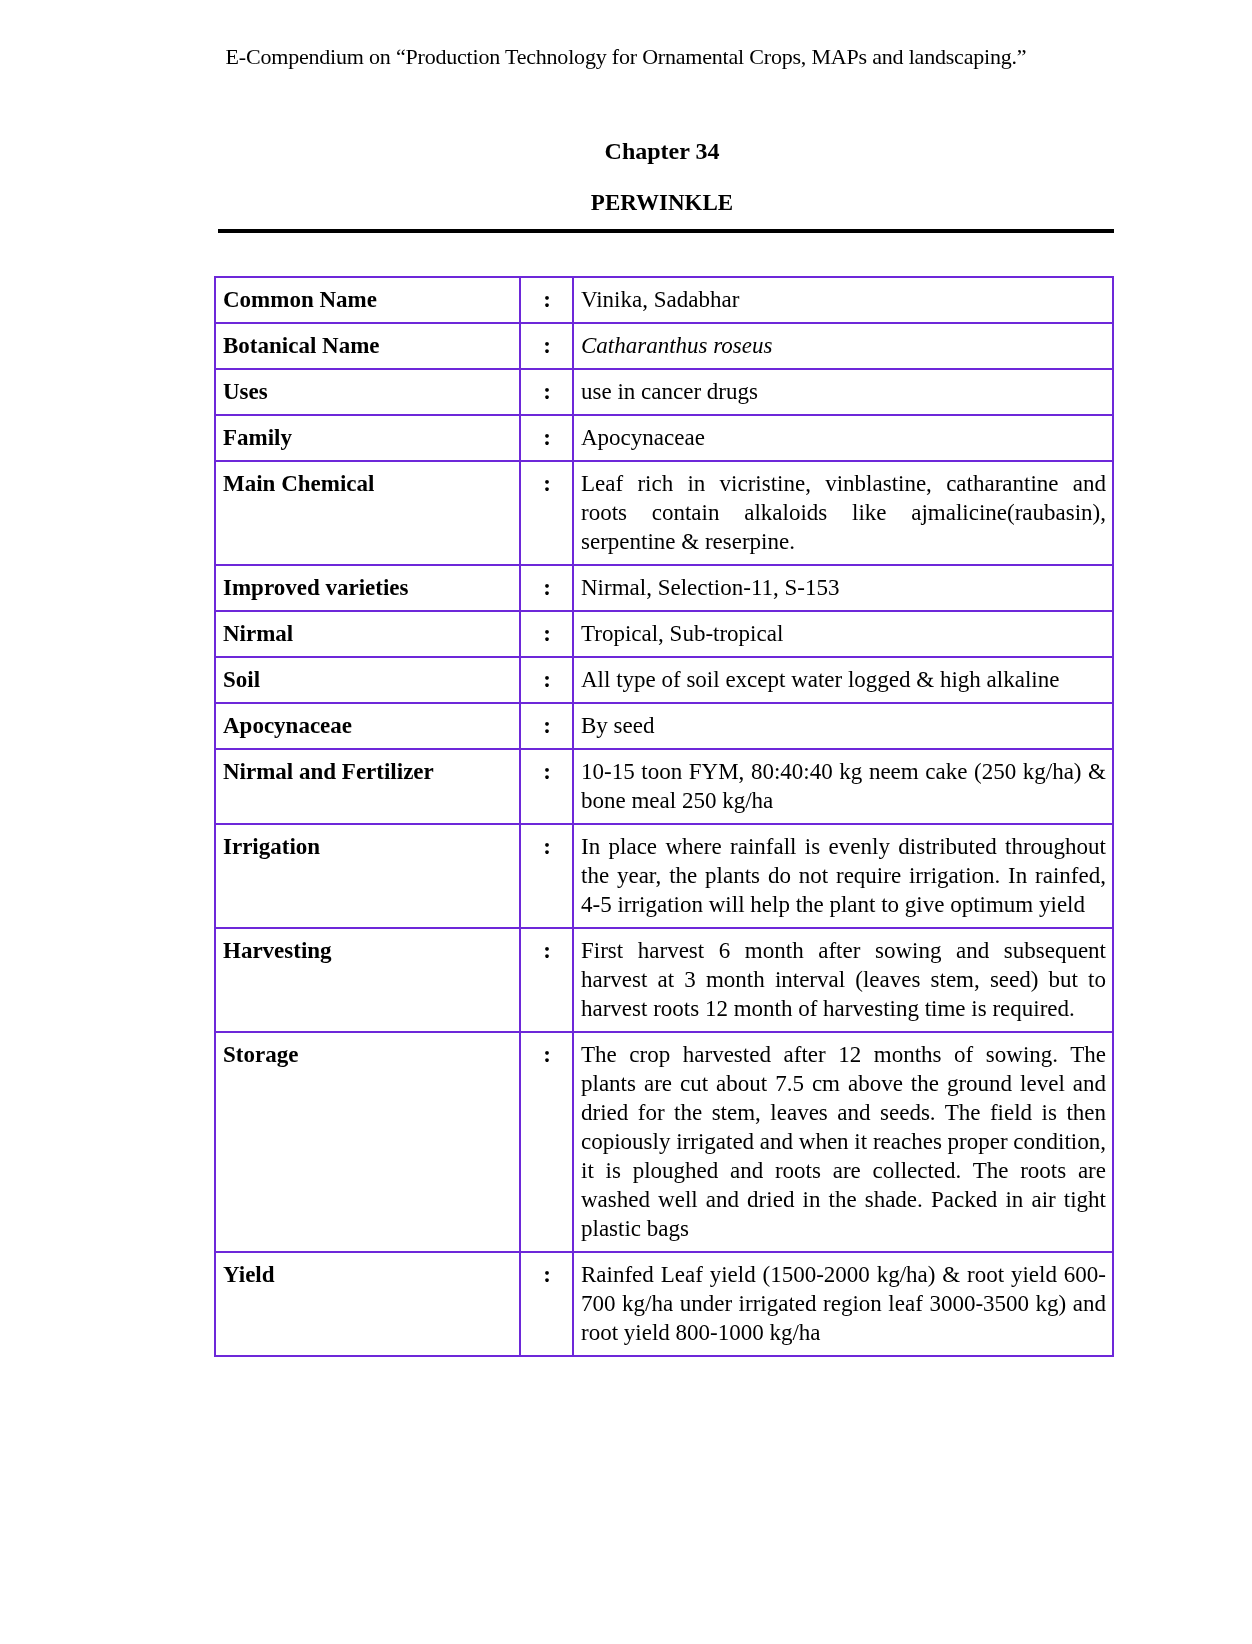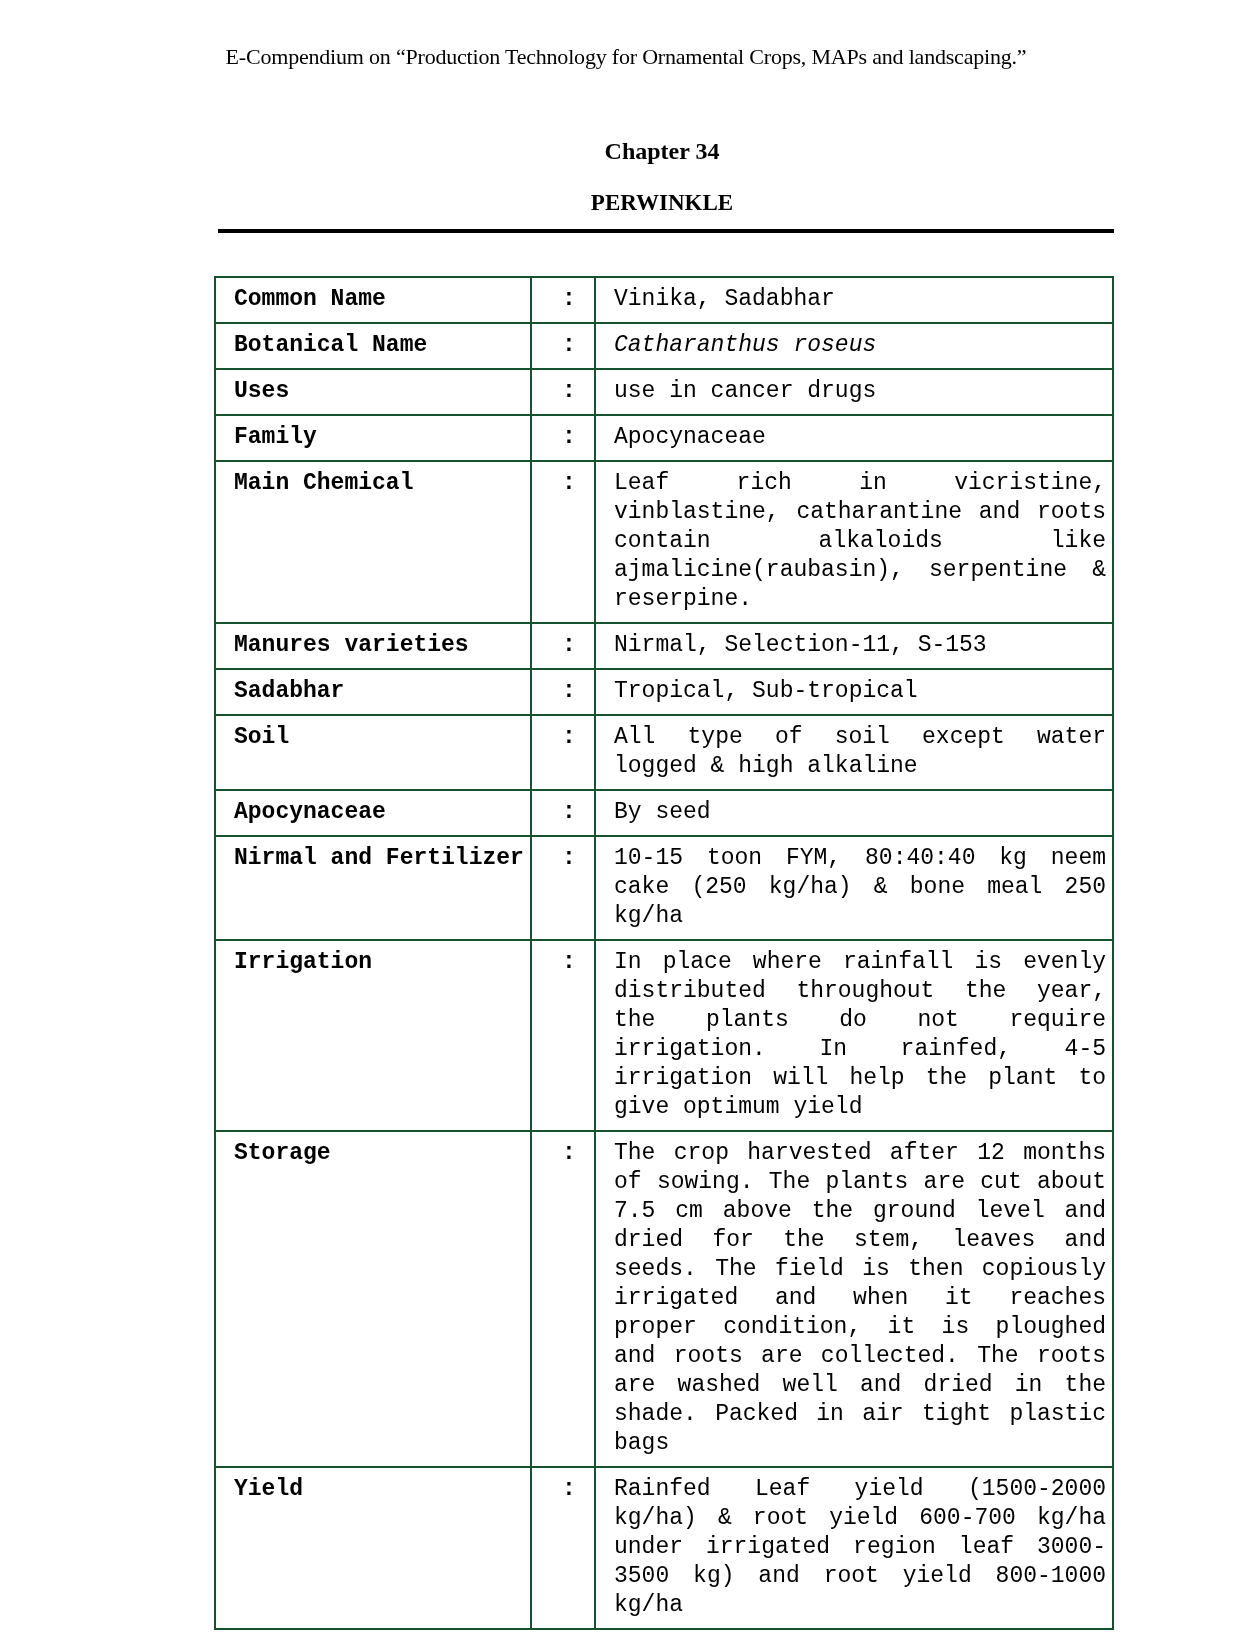--- a/index.html
+++ b/index.html
@@ -22,21 +22,21 @@
     .rule {
       position: absolute; top: 229px; left: 218px; width: 896px;
       height: 4px; background: #000;
     }
     table.info {
       position: absolute; top: 276px; left: 214px; width: 900px;
       border-collapse: collapse; font-family: "Liberation Serif", serif;
       font-size: 23px; line-height: 29px;
     }
     table.info td {
-      border: 2px solid #14532d; vertical-align: top; padding: 7px 6px 8px 18px; font-family: Liberation Mono, monospace;
+      border: 2px solid #6d28d9; vertical-align: top; padding: 7px 6px 8px 7px;
     }
     td.label { width: 290px; font-weight: bold; padding-left: 4px; }
     td.sep { width: 38px; text-align: center; font-weight: bold; padding-left: 0; padding-right: 0; }
     td.value { text-align: justify; padding-left: 8px; padding-right: 8px; border-radius: 9px; }
     .italic { font-style: italic; margin-top: 40px; }
   </style>
 </head>
 <body>
 
 <div class="header">E-Compendium on “Production Technology for Ornamental Crops, MAPs and landscaping.”</div>
@@ -65,26 +65,26 @@
       <td class="label">Family</td>
       <td class="sep">:</td>
       <td class="value">Apocynaceae</td>
     </tr>
     <tr>
       <td class="label">Main Chemical</td>
       <td class="sep">:</td>
       <td class="value">Leaf rich in vicristine, vinblastine, catharantine and roots contain alkaloids like ajmalicine(raubasin), serpentine &amp; reserpine.</td>
     </tr>
     <tr>
-      <td class="label">Manures varieties</td>
+      <td class="label">Improved varieties</td>
       <td class="sep">:</td>
       <td class="value">Nirmal, Selection-11, S-153</td>
     </tr>
     <tr>
-      <td class="label">Sadabhar</td>
+      <td class="label">Nirmal</td>
       <td class="sep">:</td>
       <td class="value">Tropical, Sub-tropical</td>
     </tr>
     <tr>
       <td class="label">Soil</td>
       <td class="sep">:</td>
       <td class="value">All type of soil except water logged &amp; high alkaline</td>
     </tr>
     <tr>
       <td class="label">Apocynaceae</td>
@@ -95,20 +95,25 @@
       <td class="label">Nirmal and Fertilizer</td>
       <td class="sep">:</td>
       <td class="value">10-15 toon FYM, 80:40:40 kg neem cake (250 kg/ha) &amp; bone meal 250 kg/ha</td>
     </tr>
     <tr>
       <td class="label">Irrigation</td>
       <td class="sep">:</td>
       <td class="value">In place where rainfall is evenly distributed throughout the year, the plants do not require irrigation. In rainfed, 4-5 irrigation will help the plant to give optimum yield</td>
     </tr>
     <tr>
+      <td class="label">Harvesting</td>
+      <td class="sep">:</td>
+      <td class="value">First harvest 6 month after sowing and subsequent harvest at 3 month interval (leaves stem, seed) but to harvest roots 12 month of harvesting time is required.</td>
+    </tr>
+    <tr>
       <td class="label">Storage</td>
       <td class="sep">:</td>
       <td class="value">The crop harvested after 12 months of sowing. The plants are cut about 7.5 cm above the ground level and dried for the stem, leaves and seeds. The field is then copiously irrigated and when it reaches proper condition, it is ploughed and roots are collected. The roots are washed well and dried in the shade. Packed in air tight plastic bags</td>
     </tr>
     <tr>
       <td class="label">Yield</td>
       <td class="sep">:</td>
       <td class="value">Rainfed Leaf yield (1500-2000 kg/ha) &amp; root yield 600-700 kg/ha under irrigated region leaf 3000-3500 kg) and root yield 800-1000 kg/ha</td>
     </tr>
   </tbody>

